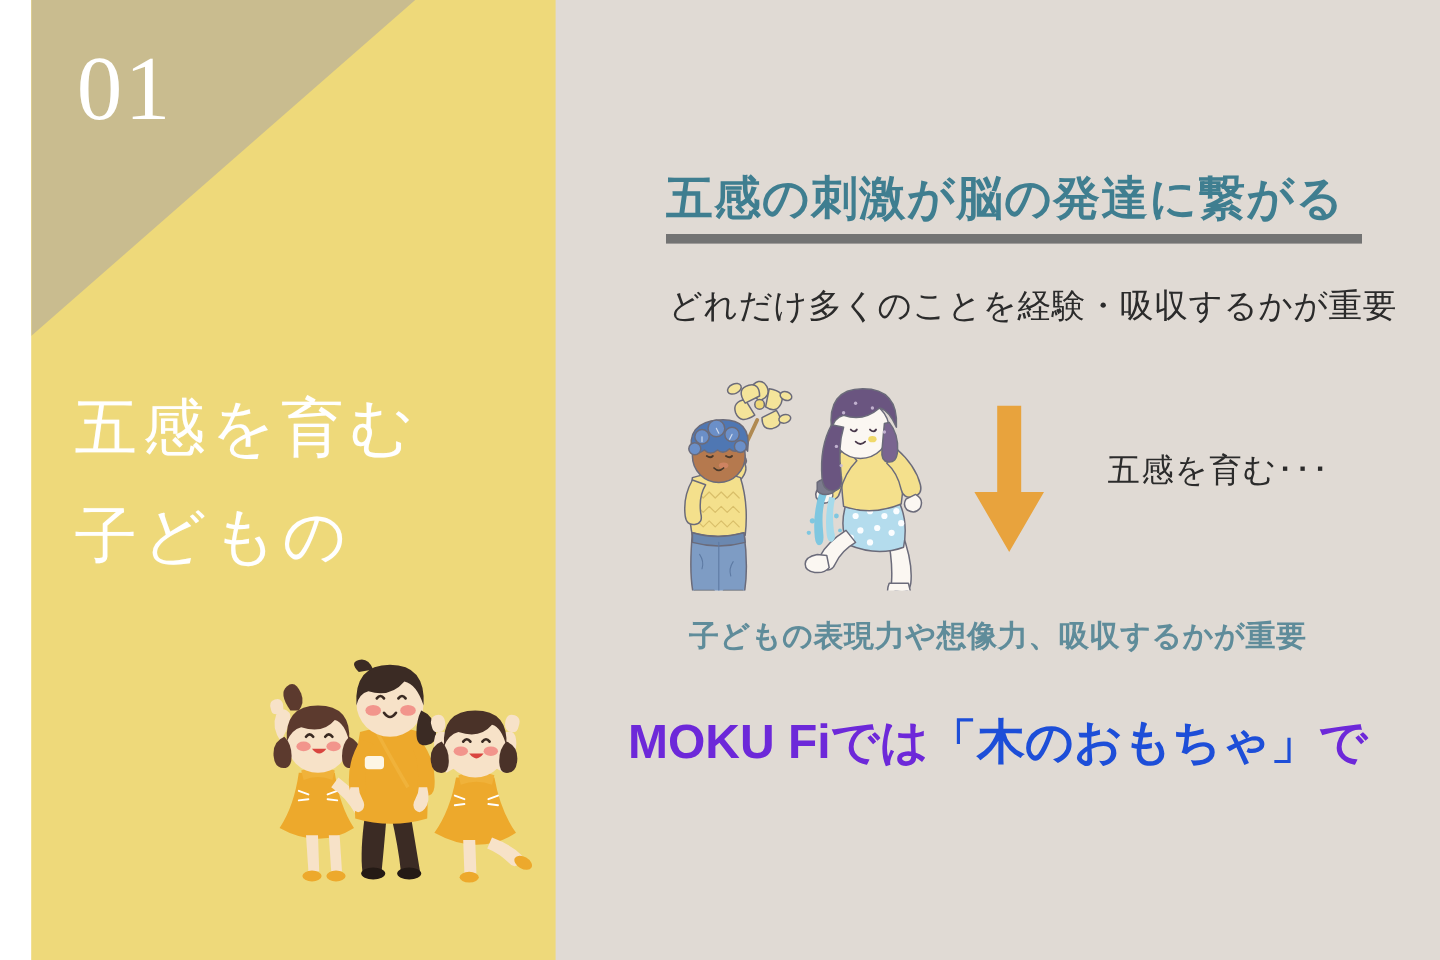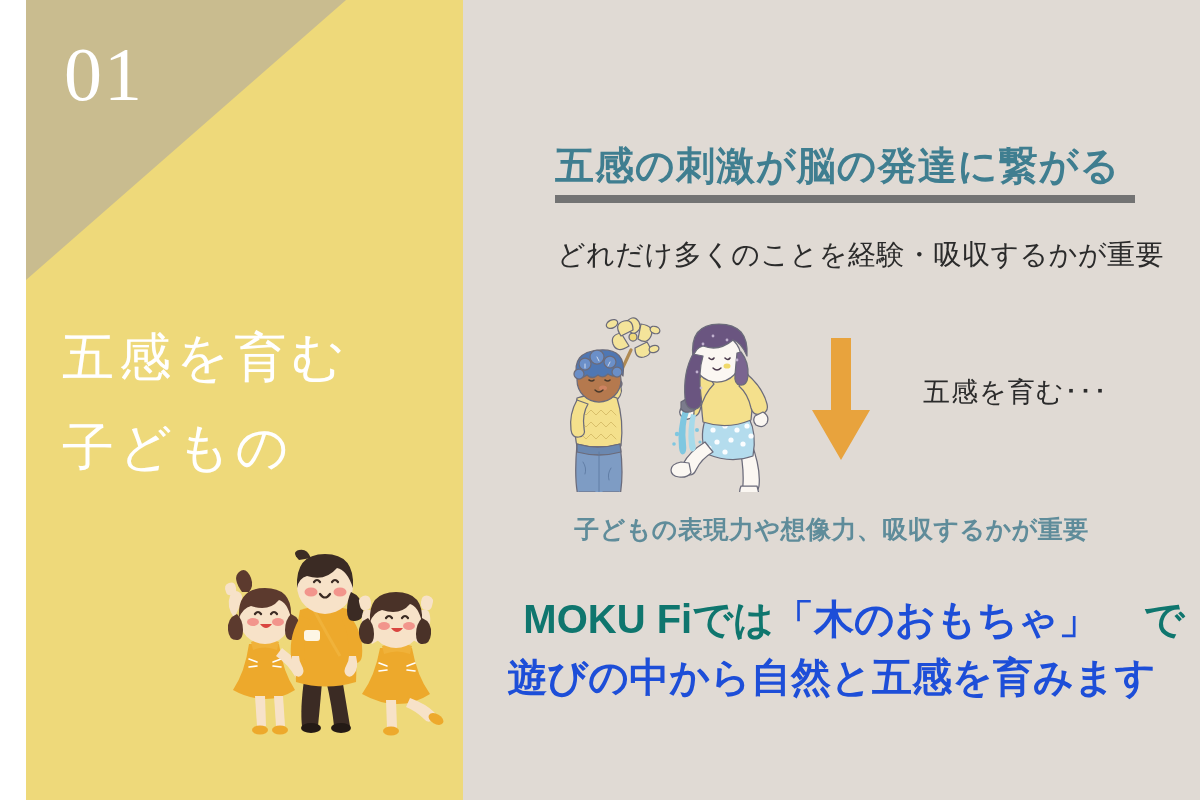--- a/index.html
+++ b/index.html
@@ -82,21 +82,21 @@
     letter-spacing:.5px; white-space:nowrap;
   }
   .r-closing{
     position:absolute; left:0; top:590px; width:737px;
     text-align:center; line-height:58px;
   }
   .r-closing .cl{
     display:block; font-size:40px; font-weight:700;
     letter-spacing:0px; white-space:nowrap;
   }
-  .ink-dark{ color:#0f766e;margin-left:45px; }
+  .ink-dark{ color:#6d28d9; }
   .ink-teal{ color:#1d4ed8;font-family:Liberation Mono, monospace; }
 </style>
 </head>
 <body>
 
 <div class="slide">
 
   <div class="left-panel">
 
     <div class="corner-triangle"></div>
@@ -337,16 +337,15 @@
     <svg class="down-arrow" viewBox="0 0 66 124">
       <path d="M23 0 H43 V72 H62 L33 122 L4 72 H23 Z" fill="#e8a33d"></path>
     </svg>
 
     <div class="r-note">五感を育む･･･</div>
 
     <div class="r-benefit">子どもの表現力や想像力、吸収するかが重要</div>
 
     <div class="r-closing">
       <span class="cl"><span class="ink-dark">MOKU Fiでは</span><span class="ink-teal">「木のおもちゃ」</span><span class="ink-dark">で</span></span>
-      <span class="cl ink-teal">遊びの中から自然と五感を育みます</span>
     </div>
   </div>
 </div>
 
 </body></html>

